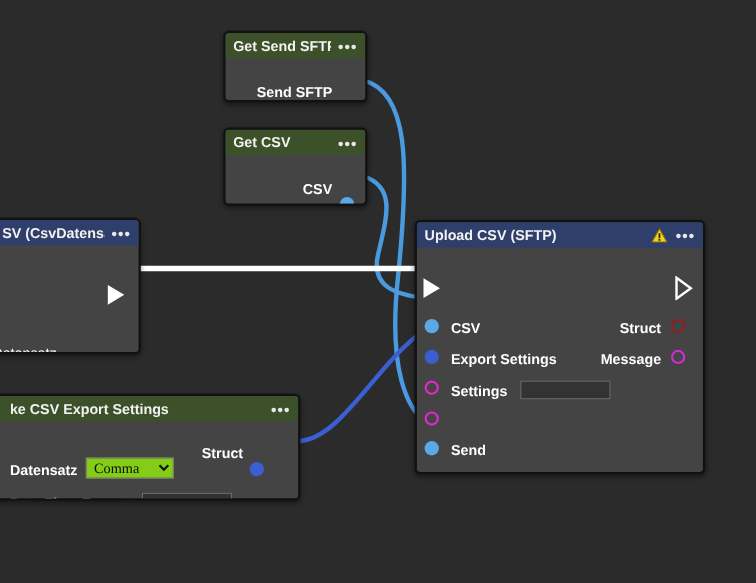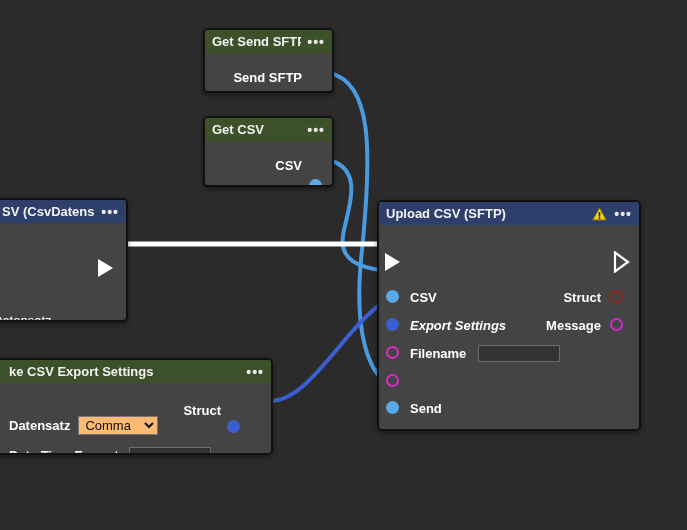--- a/index.html
+++ b/index.html
@@ -35,43 +35,43 @@
     font-size:14px;font-weight:bold;color:#e8e8e8;letter-spacing:1px;
     line-height:8px;margin-left:6px;
   }
   .warn{
     width:15px;height:14px;margin-right:7px;position:relative;flex:0 0 auto;
   }
   .warn svg{display:block;}
   .node-body{position:relative;}
 
   .row{
-    display:flex;align-items:center;height:28px;
+    display:flex;align-items:flex-end;height:28px;
     font-size:13px;color:#ffffff;font-weight:bold;
     position:relative;
   }
   .row.right{justify-content:flex-end;}
   .row-label{white-space:nowrap;}
 
   
   .port{position:absolute;width:16px;height:16px;}
   .pdot{
     width:13px;height:13px;border-radius:50%;box-sizing:border-box;
   }
 
   .field{
     width:82px;height:17px;
     background:#333333;border:1px solid #6c6c6c;
     box-sizing:border-box;margin-left:10px;
   }
   .sel{
     height:19px;width:80px;
-    background:#fdba74;color:#0d0d0d;
+    background:#84cc16;color:#0d0d0d;
     border:1px solid #767676;
-    font-size:13px;font-family:Liberation Sans, sans-serif;
+    font-size:13px;font-family:Liberation Serif, serif;
     box-sizing:border-box;margin-left:8px;padding:0 2px;
   }
 
   .exec-in{
     width:0;height:0;border-left:15px solid #ffffff;
     border-top:9px solid transparent;border-bottom:9px solid transparent;
   }
 </style>
 </head>
 <body>
@@ -199,36 +199,36 @@
       <div class="row right" style="position:absolute;right:38px;top:63px;height:18px;">
         <span class="row-label">Struct</span>
       </div>
       <div class="port" style="right:13px;top:65px;">
         <div class="pdot" style="background:transparent;border:2.4px solid #8b2222;"></div>
       </div>
 
       <div class="port" style="left:7px;top:93px;">
         <div class="pdot" style="background:#3b5fd0;"></div>
       </div>
-      <div class="row" style="position:absolute;left:31px;top:91px;height:18px;font-style:italic;">
+      <div class="row" style="position:absolute;left:31px;top:91px;height:18px;">
         <span class="row-label">Export Settings</span>
       </div>
 
       <div class="row right" style="position:absolute;right:38px;top:91px;height:18px;">
         <span class="row-label">Message</span>
       </div>
       <div class="port" style="right:13px;top:93px;">
         <div class="pdot" style="background:transparent;border:2.4px solid #d02ad0;"></div>
       </div>
 
       <div class="port" style="left:7px;top:121px;">
         <div class="pdot" style="background:transparent;border:2.4px solid #e028c8;"></div>
       </div>
       <div class="row" style="position:absolute;left:31px;top:119px;height:19px;">
-        <span class="row-label">Filename</span>
+        <span class="row-label">Settings</span>
         <input class="field" style="margin-left: 12px;" value="">
       </div>
 
       <div class="port" style="left:7px;top:149px;">
         <div class="pdot" style="background:transparent;border:2.4px solid #e028c8;"></div>
       </div>
 
       <div class="port" style="left:7px;top:176px;">
         <div class="pdot" style="background:#5aa9e6;"></div>
       </div>

